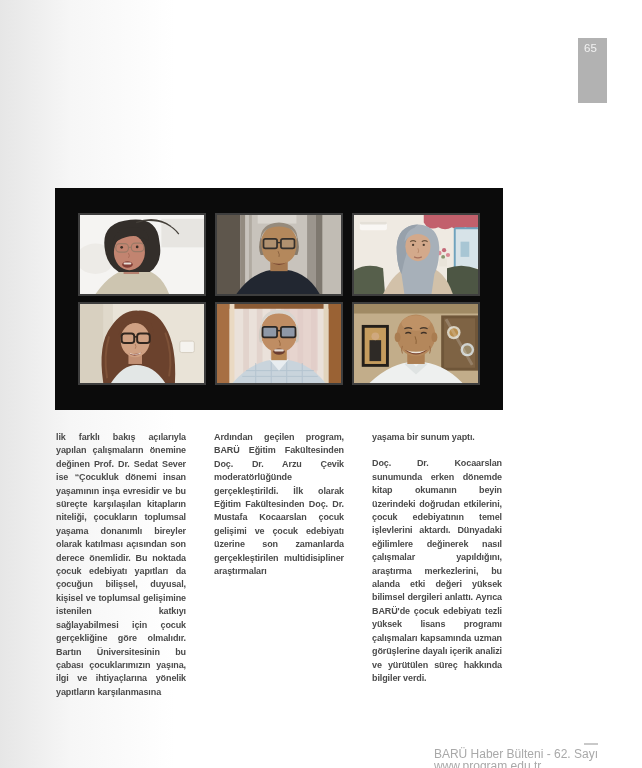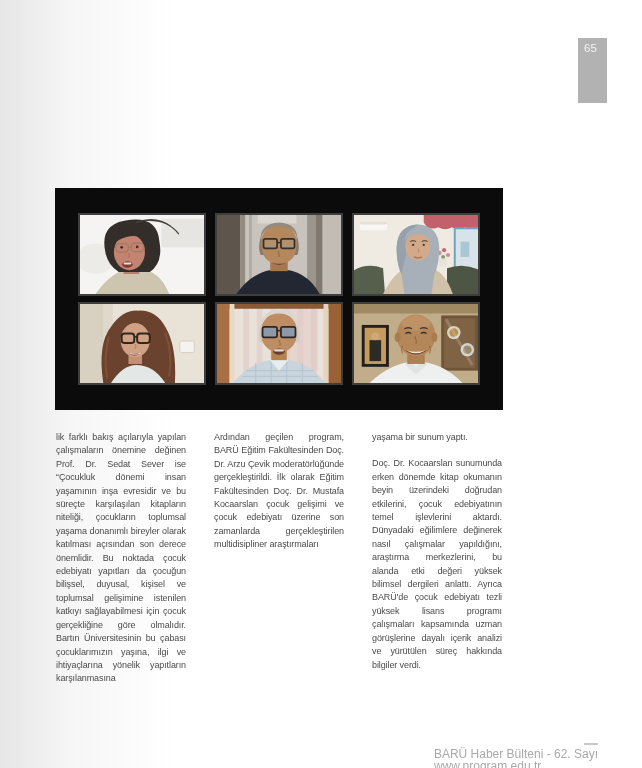--- a/index.html
+++ b/index.html
@@ -24,20 +24,21 @@
   }
   .tile{
     border:2px solid #3e3e3e;box-sizing:border-box;overflow:hidden;background:#111;
   }
   .tile svg{display:block;width:100%;height:100%}
   .article{
     position:absolute;left:56px;top:431px;width:446px;
     display:flex;gap:28px;
     color:#4a4a4a;font-size:9px;line-height:13.4px;letter-spacing:-0.1px;
     text-align:justify;
+    font-weight:bold;
   }
   .col{width:142px}
   .col p{margin:0 0 13px 0}
   .footer{
     position:absolute;right:44px;top:743px;text-align:left;
     color:#a9a9a9;font-size:12px;line-height:11.5px;
   }
   .footer .dash{display:block;margin:0 0 4px auto;width:14px;height:2px;background:#c9c9c9}
 </style>
 </head>

